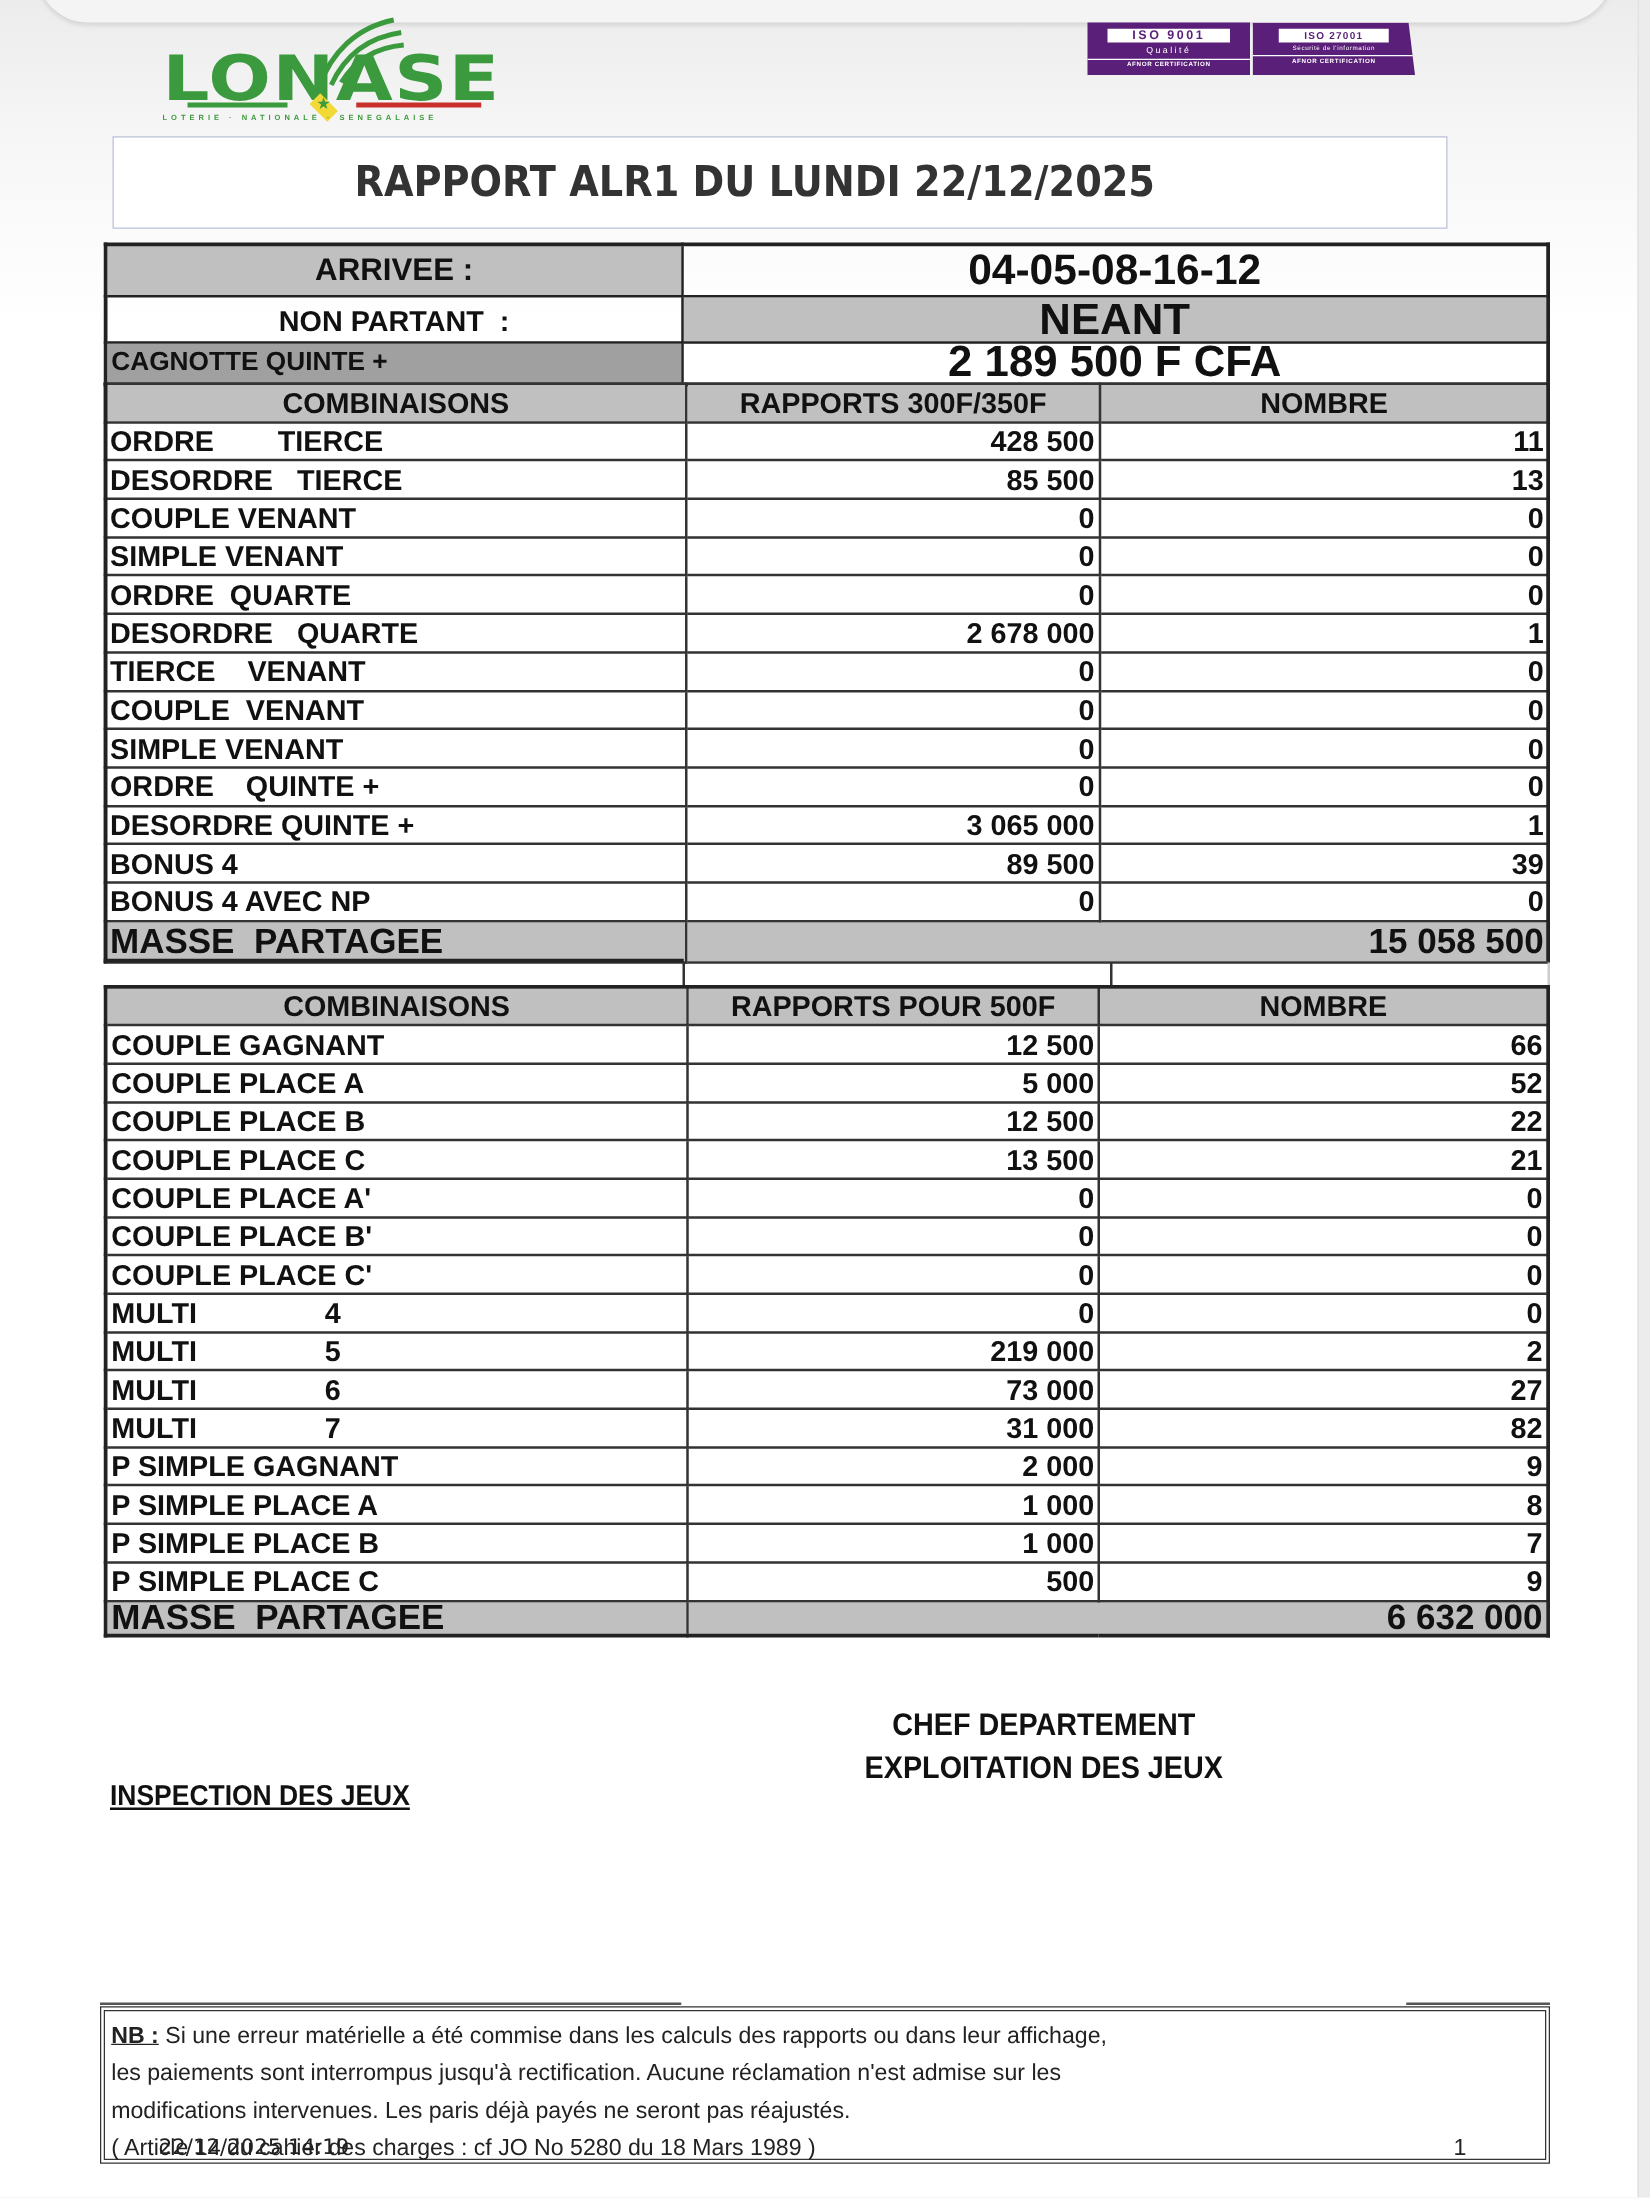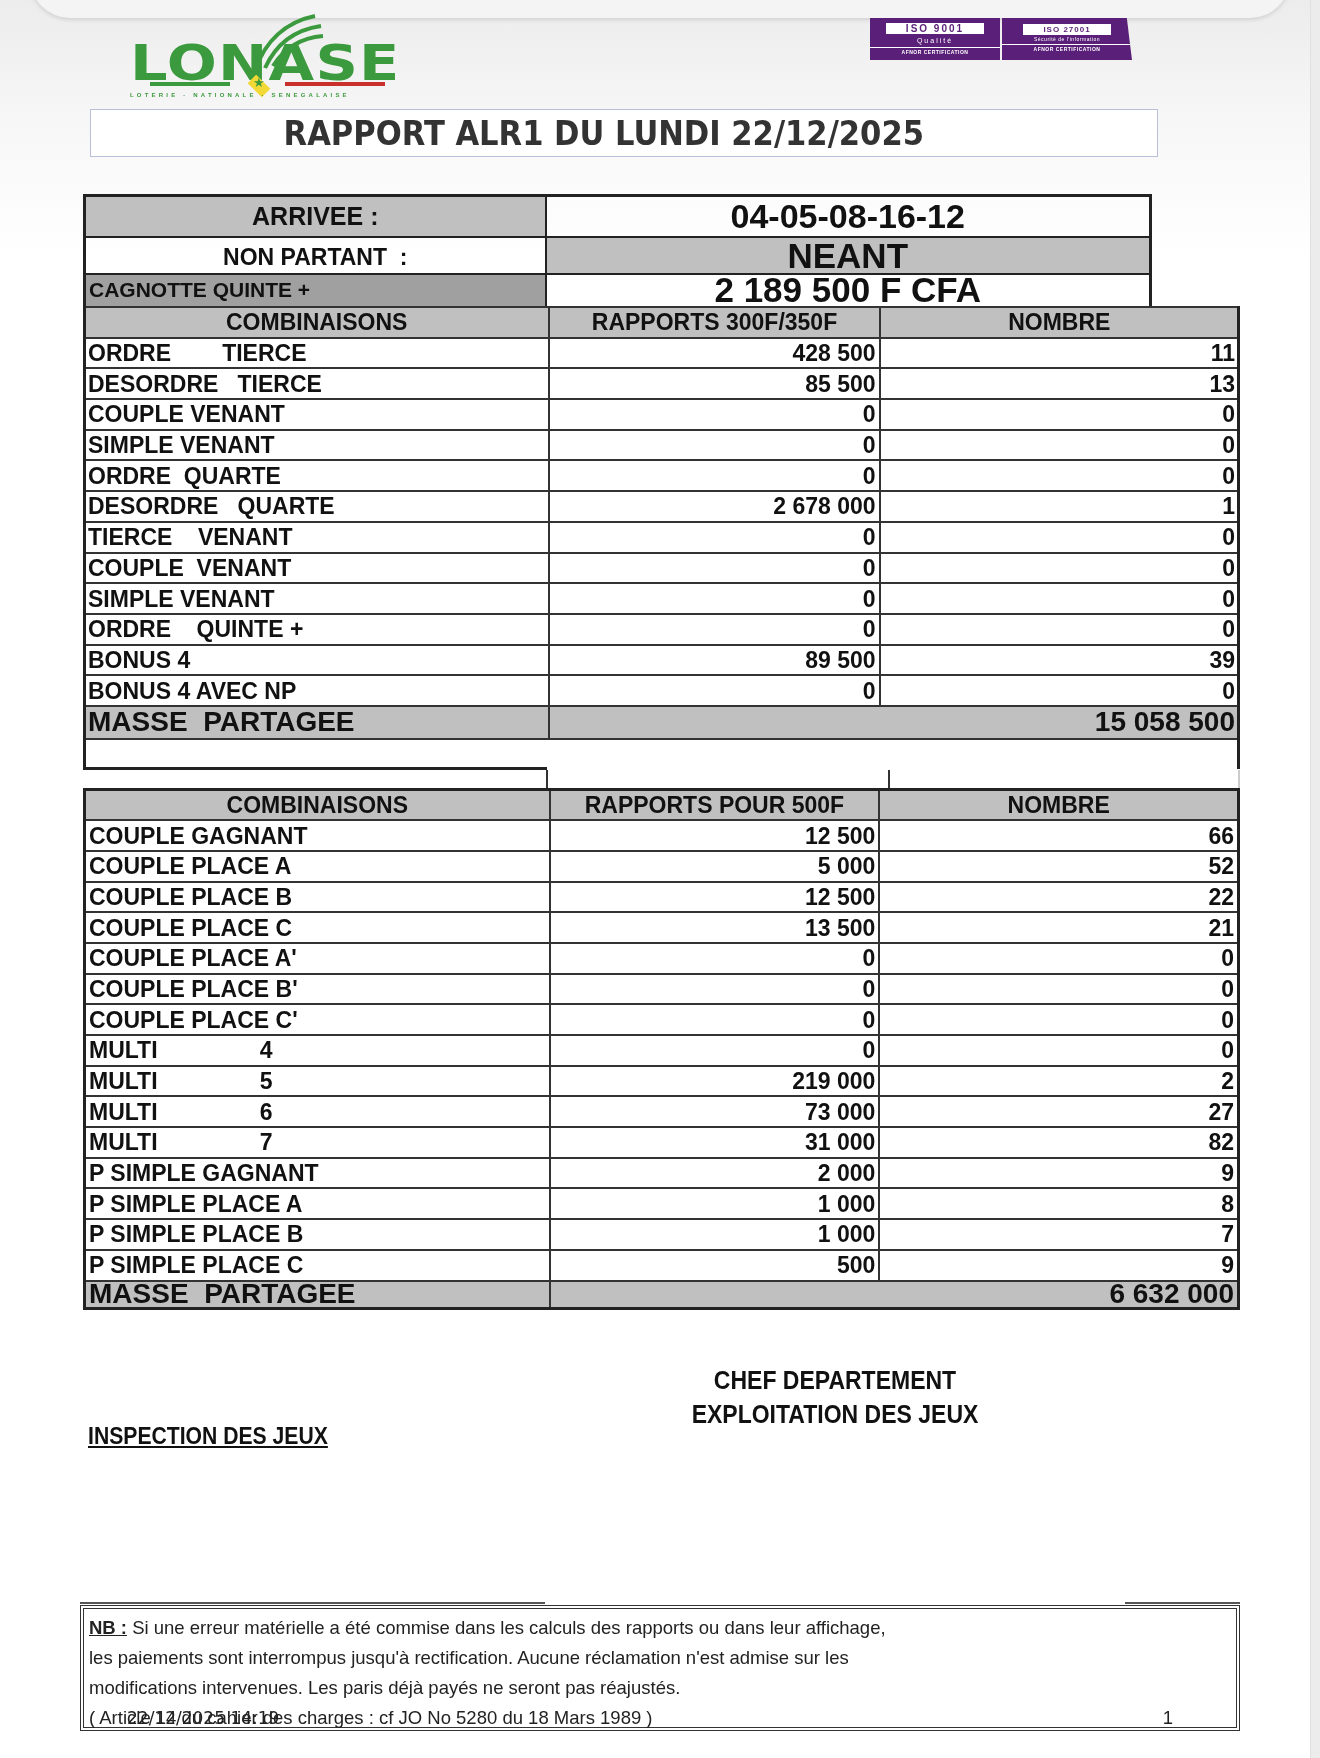--- a/index.html
+++ b/index.html
@@ -48,33 +48,33 @@
     display: inline-block; margin-top: 5px; background: #fff; color: #5a1f78;
     font-size: 10px; font-weight: bold; letter-spacing: 2px; padding: 0 20px; line-height: 11px;
   }
   .iso2 .iso-box { font-size: 8px; letter-spacing: 1px; }
   .iso .iso-sub { font-size: 7px; letter-spacing: 2px; line-height: 9px; }
   .iso2 .iso-sub { font-size: 5px; letter-spacing: 0.5px; line-height: 6px; }
   .iso .iso-foot { font-size: 5px; font-weight: bold; border-top: 1px solid #fff; margin-top: 2px; line-height: 8px; letter-spacing: 0.5px; }
 
   
   .title-box {
-    position: absolute; left: 90px; top: 109px; width: 1068px; height: 48px;
+    position: absolute; left: 90px; top: 109px; width: 1068px; height: 74px;
     border: 1px solid #b8c0d8; background: #fff;
     display: flex; align-items: center; justify-content: center;
   }
   .title-box span {
     font-family: "DejaVu Sans", sans-serif; font-weight: bold; font-size: 34px; color: #333;
     transform: scaleX(0.9); display: inline-block; margin-left: -40px;
   }
 
   
   table { border-collapse: collapse; position: absolute; }
   td { font-weight: bold; white-space: pre; overflow: hidden; }
-  .t-head { left: 83px; top: 194px; width: 1069px; border: 3px solid #222; }
+  .t-head { left: 83px; top: 194px; width: 1157px; border: 3px solid #222; }
   .t-head td { border: 2px solid #222; }
   .gray { background: #c0c0c0; }
   .darkgray { background: #a0a0a0; }
 
   .t1 { left: 83px; top: 306px; width: 1157px; }
   .t1 td, .t2 td { border: 2px solid #333; height: 30.7px; font-size: 23px; padding: 0 3px; line-height: 26px; }
   .t1 td.c1, .t2 td.c1 { width: 461px; }
   .t1 td.c2, .t2 td.c2 { width: 327px; text-align: right; }
   .t1 td.c3, .t2 td.c3 { width: 356px; text-align: right; }
   .hdr td { text-align: center !important; font-size: 23px; }
@@ -210,20 +210,25 @@
         </tr>
     <tr>
           <td class="c1">SIMPLE VENANT</td>
           <td class="c2">0</td>
           <td class="c3">0</td>
         </tr>
     <tr>
           <td class="c1">ORDRE    QUINTE +</td>
           <td class="c2">0</td>
           <td class="c3">0</td>
+        </tr>
+    <tr>
+          <td class="c1">DESORDRE QUINTE +</td>
+          <td class="c2">3 065 000</td>
+          <td class="c3">1</td>
         </tr>
     <tr>
           <td class="c1">BONUS 4</td>
           <td class="c2">89 500</td>
           <td class="c3">39</td>
         </tr>
     <tr>
           <td class="c1">BONUS 4 AVEC NP</td>
           <td class="c2">0</td>
           <td class="c3">0</td>

